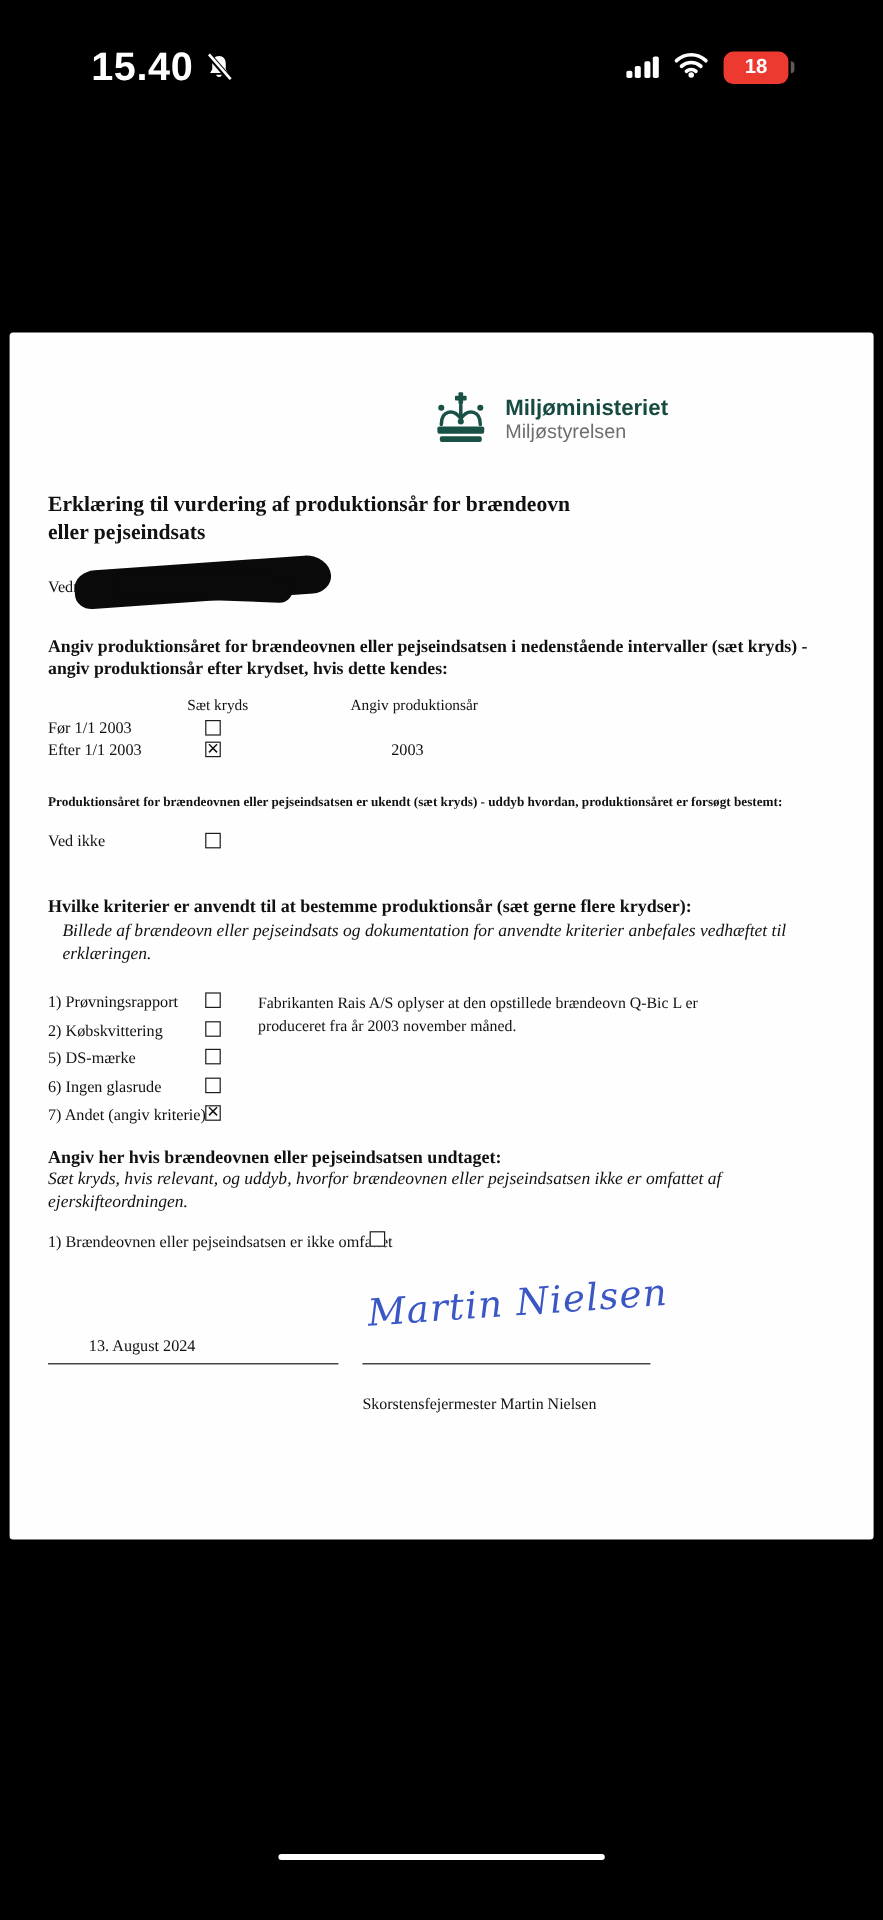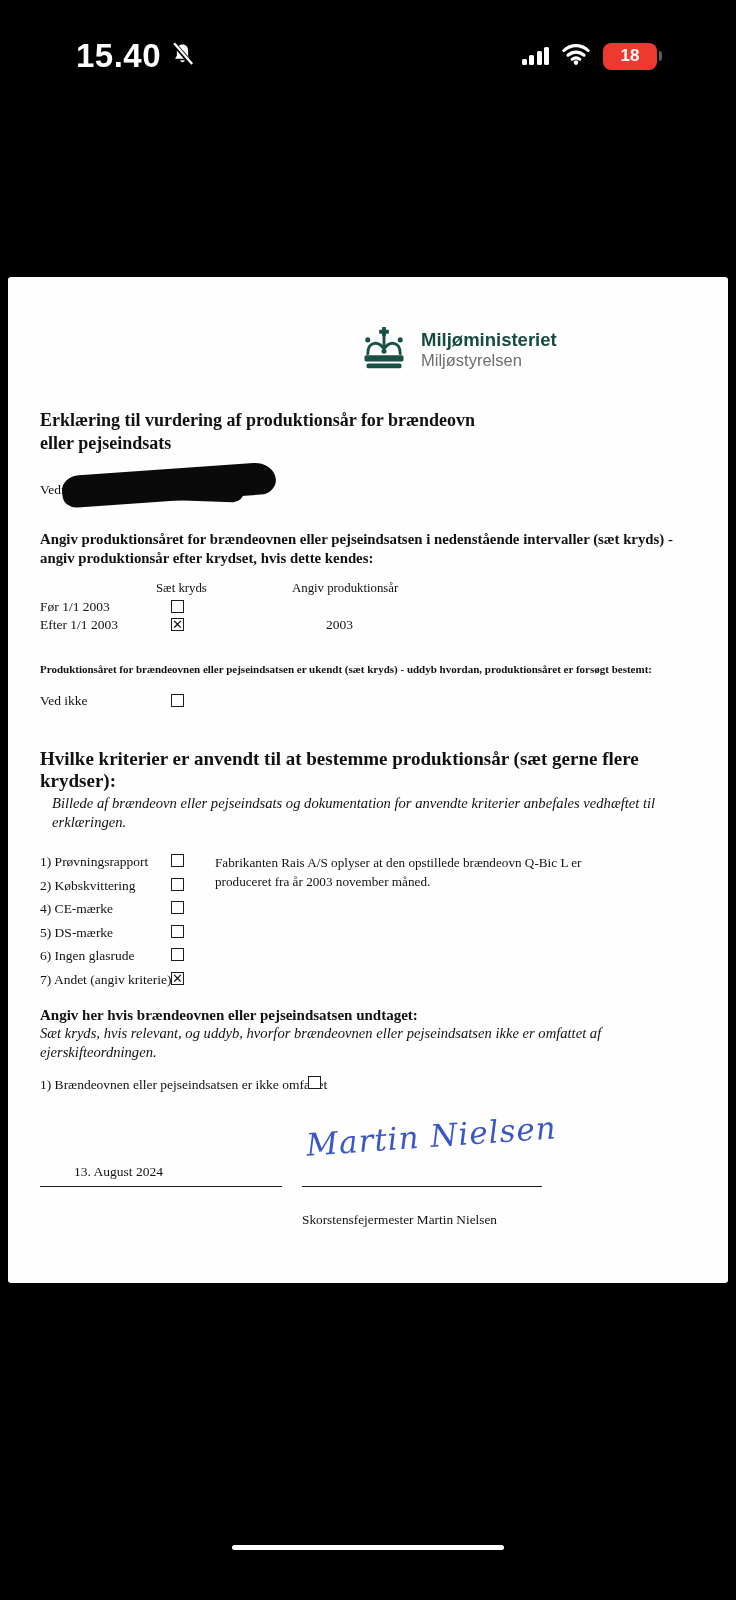--- a/index.html
+++ b/index.html
@@ -3,21 +3,21 @@
 <meta charset="utf-8">
 <style>
   * { margin:0; padding:0; box-sizing:border-box; }
   html,body { width:736px; height:1600px; background:#000; overflow:hidden; }
   body { font-family:"Liberation Sans", sans-serif; position:relative; }
 
   
   .status-bar { position:absolute; top:36px; left:0; right:0; height:40px;
     display:flex; justify-content:space-between; align-items:center;
     padding:0 74px 0 76px; color:#fff; }
-  .sb-left { display:flex; align-items:center; gap:8px; }
+  .sb-left { display:flex; align-items:flex-end; gap:8px; }
   .sb-time { font-size:33px; font-weight:700; letter-spacing:0.5px; }
   .sb-right { display:flex; align-items:center; gap:12px; }
   .sig-bars { display:flex; align-items:flex-end; gap:2.5px; height:18px; }
   .sig-bars i { display:block; width:5px; background:#fff; border-radius:1.5px; }
   .sig-bars i:nth-child(1){height:6px} .sig-bars i:nth-child(2){height:10px}
   .sig-bars i:nth-child(3){height:14px} .sig-bars i:nth-child(4){height:18px}
   .battery { position:relative; width:54px; height:27px; border-radius:8px;
     background:#ec3a30; display:flex; align-items:center; justify-content:center;
     font-size:17px; font-weight:700; color:#fff; }
   .battery-nub { width:3px; height:10px; background:#5c5c5c; border-radius:0 3px 3px 0; margin-left:2px; }
@@ -55,21 +55,21 @@
 
   .cb { position:absolute; width:13px; height:13px; border:1.4px solid #1c1c1c;
     background:#fff; display:flex; align-items:center; justify-content:center; }
   .cb.checked::after { content:"✕"; font-size:13px; font-weight:700; color:#111;
     line-height:11px; font-family:"DejaVu Sans", sans-serif; }
   .cb-col { left:131px; top:2px; }
 
   .sec2-head { margin-top:28px; font-size:11px; font-weight:700; line-height:1.3; width:640px; }
   .vedikke-row { margin-top:16px; position:relative; height:18px; font-size:13.5px; }
 
-  .sec3-head { margin-top:38px; font-size:19px; font-weight:700; }
+  .sec3-head { margin-top:38px; font-size:15px; font-weight:700; }
   .sec3-note { margin-top:2px; font-size:14.6px; font-style:italic; line-height:1.3; width:620px;margin-left:12px; }
 
   .criteria-list { margin-top:20px; }
   .crit-row { position:relative; height:23.5px; font-size:13.5px; }
   .crit-row .lbl { position:absolute; left:0; top:2px; }
   .annotation { position:absolute; left:175px; top:2px; width:412px;
     font-size:13.2px; line-height:1.38; }
 
   .sec4-head { margin-top:14px; font-size:15px; font-weight:700; }
   .sec4-note { font-size:14.6px; font-style:italic; line-height:1.3; width:630px; }
@@ -194,24 +194,20 @@
         <div class="crit-row">
           <span class="lbl">1) Prøvningsrapport</span>
           <span class="cb cb-col"></span>
           <span class="annotation">Fabrikanten Rais A/S oplyser at den opstillede brændeovn Q-Bic L er produceret fra år 2003 november måned.</span>
         </div>
         <div class="crit-row">
           <span class="lbl">2) Købskvittering</span>
           <span class="cb cb-col"></span>
         </div>
         <div class="crit-row">
-          <span class="lbl">4) CE-mærke</span>
-          <span class="cb cb-col"></span>
-        </div>
-        <div class="crit-row">
           <span class="lbl">5) DS-mærke</span>
           <span class="cb cb-col"></span>
         </div>
         <div class="crit-row">
           <span class="lbl">6) Ingen glasrude</span>
           <span class="cb cb-col"></span>
         </div>
         <div class="crit-row">
           <span class="lbl">7) Andet (angiv kriterie)</span>
           <span class="cb cb-col checked"></span>

